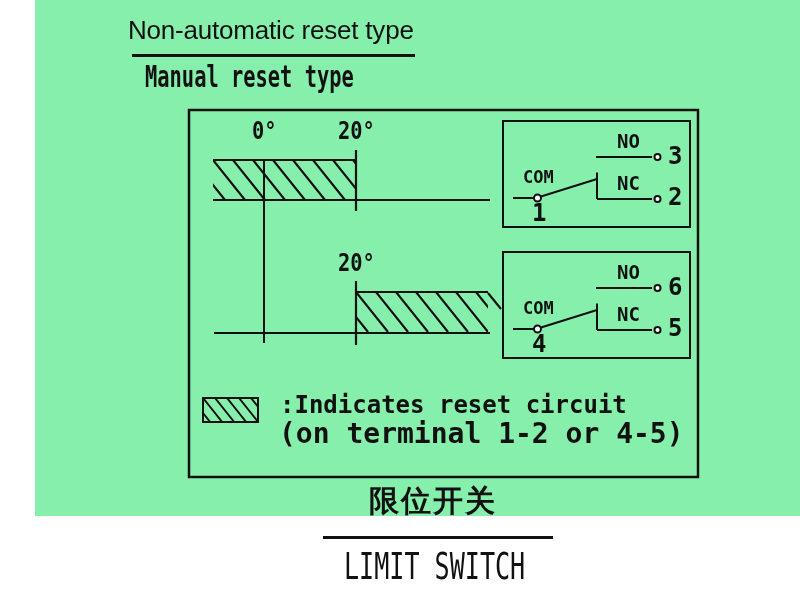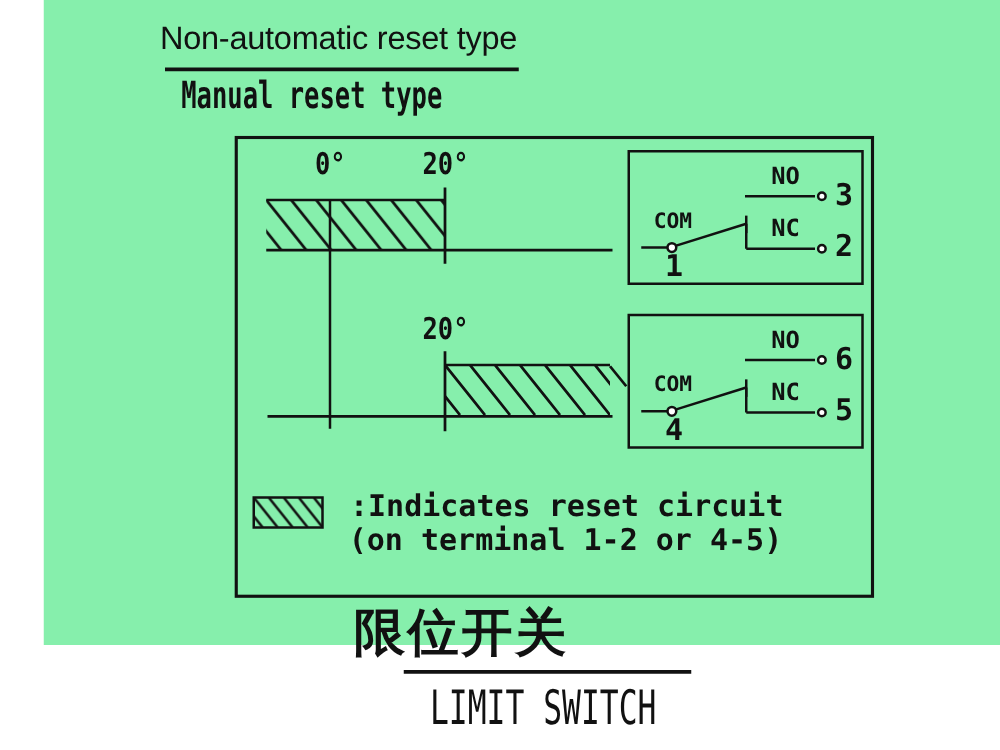--- a/index.html
+++ b/index.html
@@ -85,19 +85,19 @@
   <div class="t cad" style="left:497px; top:201px; font-size:24px;">1</div>
 
   <div class="t cad" style="left:582px; top:263px; font-size:19px;">NO</div>
   <div class="t cad" style="left:633px; top:275px; font-size:24px;">6</div>
   <div class="t cad" style="left:488px; top:300px; font-size:17px;">COM</div>
   <div class="t cad" style="left:582px; top:305px; font-size:19px;">NC</div>
   <div class="t cad" style="left:633px; top:316px; font-size:24px;">5</div>
   <div class="t cad" style="left:497px; top:332px; font-size:24px;">4</div>
 
   <div class="t cad" style="left:245px; top:393px; font-size:24px;">:Indicates reset circuit</div>
-  <div class="t cad" style="left:244px; top:420px; font-size:24px;">(on terminal 1-2 or 4-5)</div>
+  <div class="t cad" style="left:244px; top:420px; font-size:28px;">(on terminal 1-2 or 4-5)</div>
 
-  <div class="t cjk" style="left:248px; top:486px; width:300px; font-size:41px; font-weight:600; letter-spacing:2px;">限位开关</div>
+  <div class="t cjk" style="left:248px; top:486px; width:300px; text-align:center; font-size:30px; font-weight:600; letter-spacing:2px;">限位开关</div>
   <div class="rule" style="left:288px; top:536px; width:230px; height:3px;"></div>
   <div class="t cad cx" style="left:309px; top:547px; font-size:38px; font-weight:normal; transform:scaleX(0.66);">LIMIT SWITCH</div>
 
 </div>
 
 </body></html>

